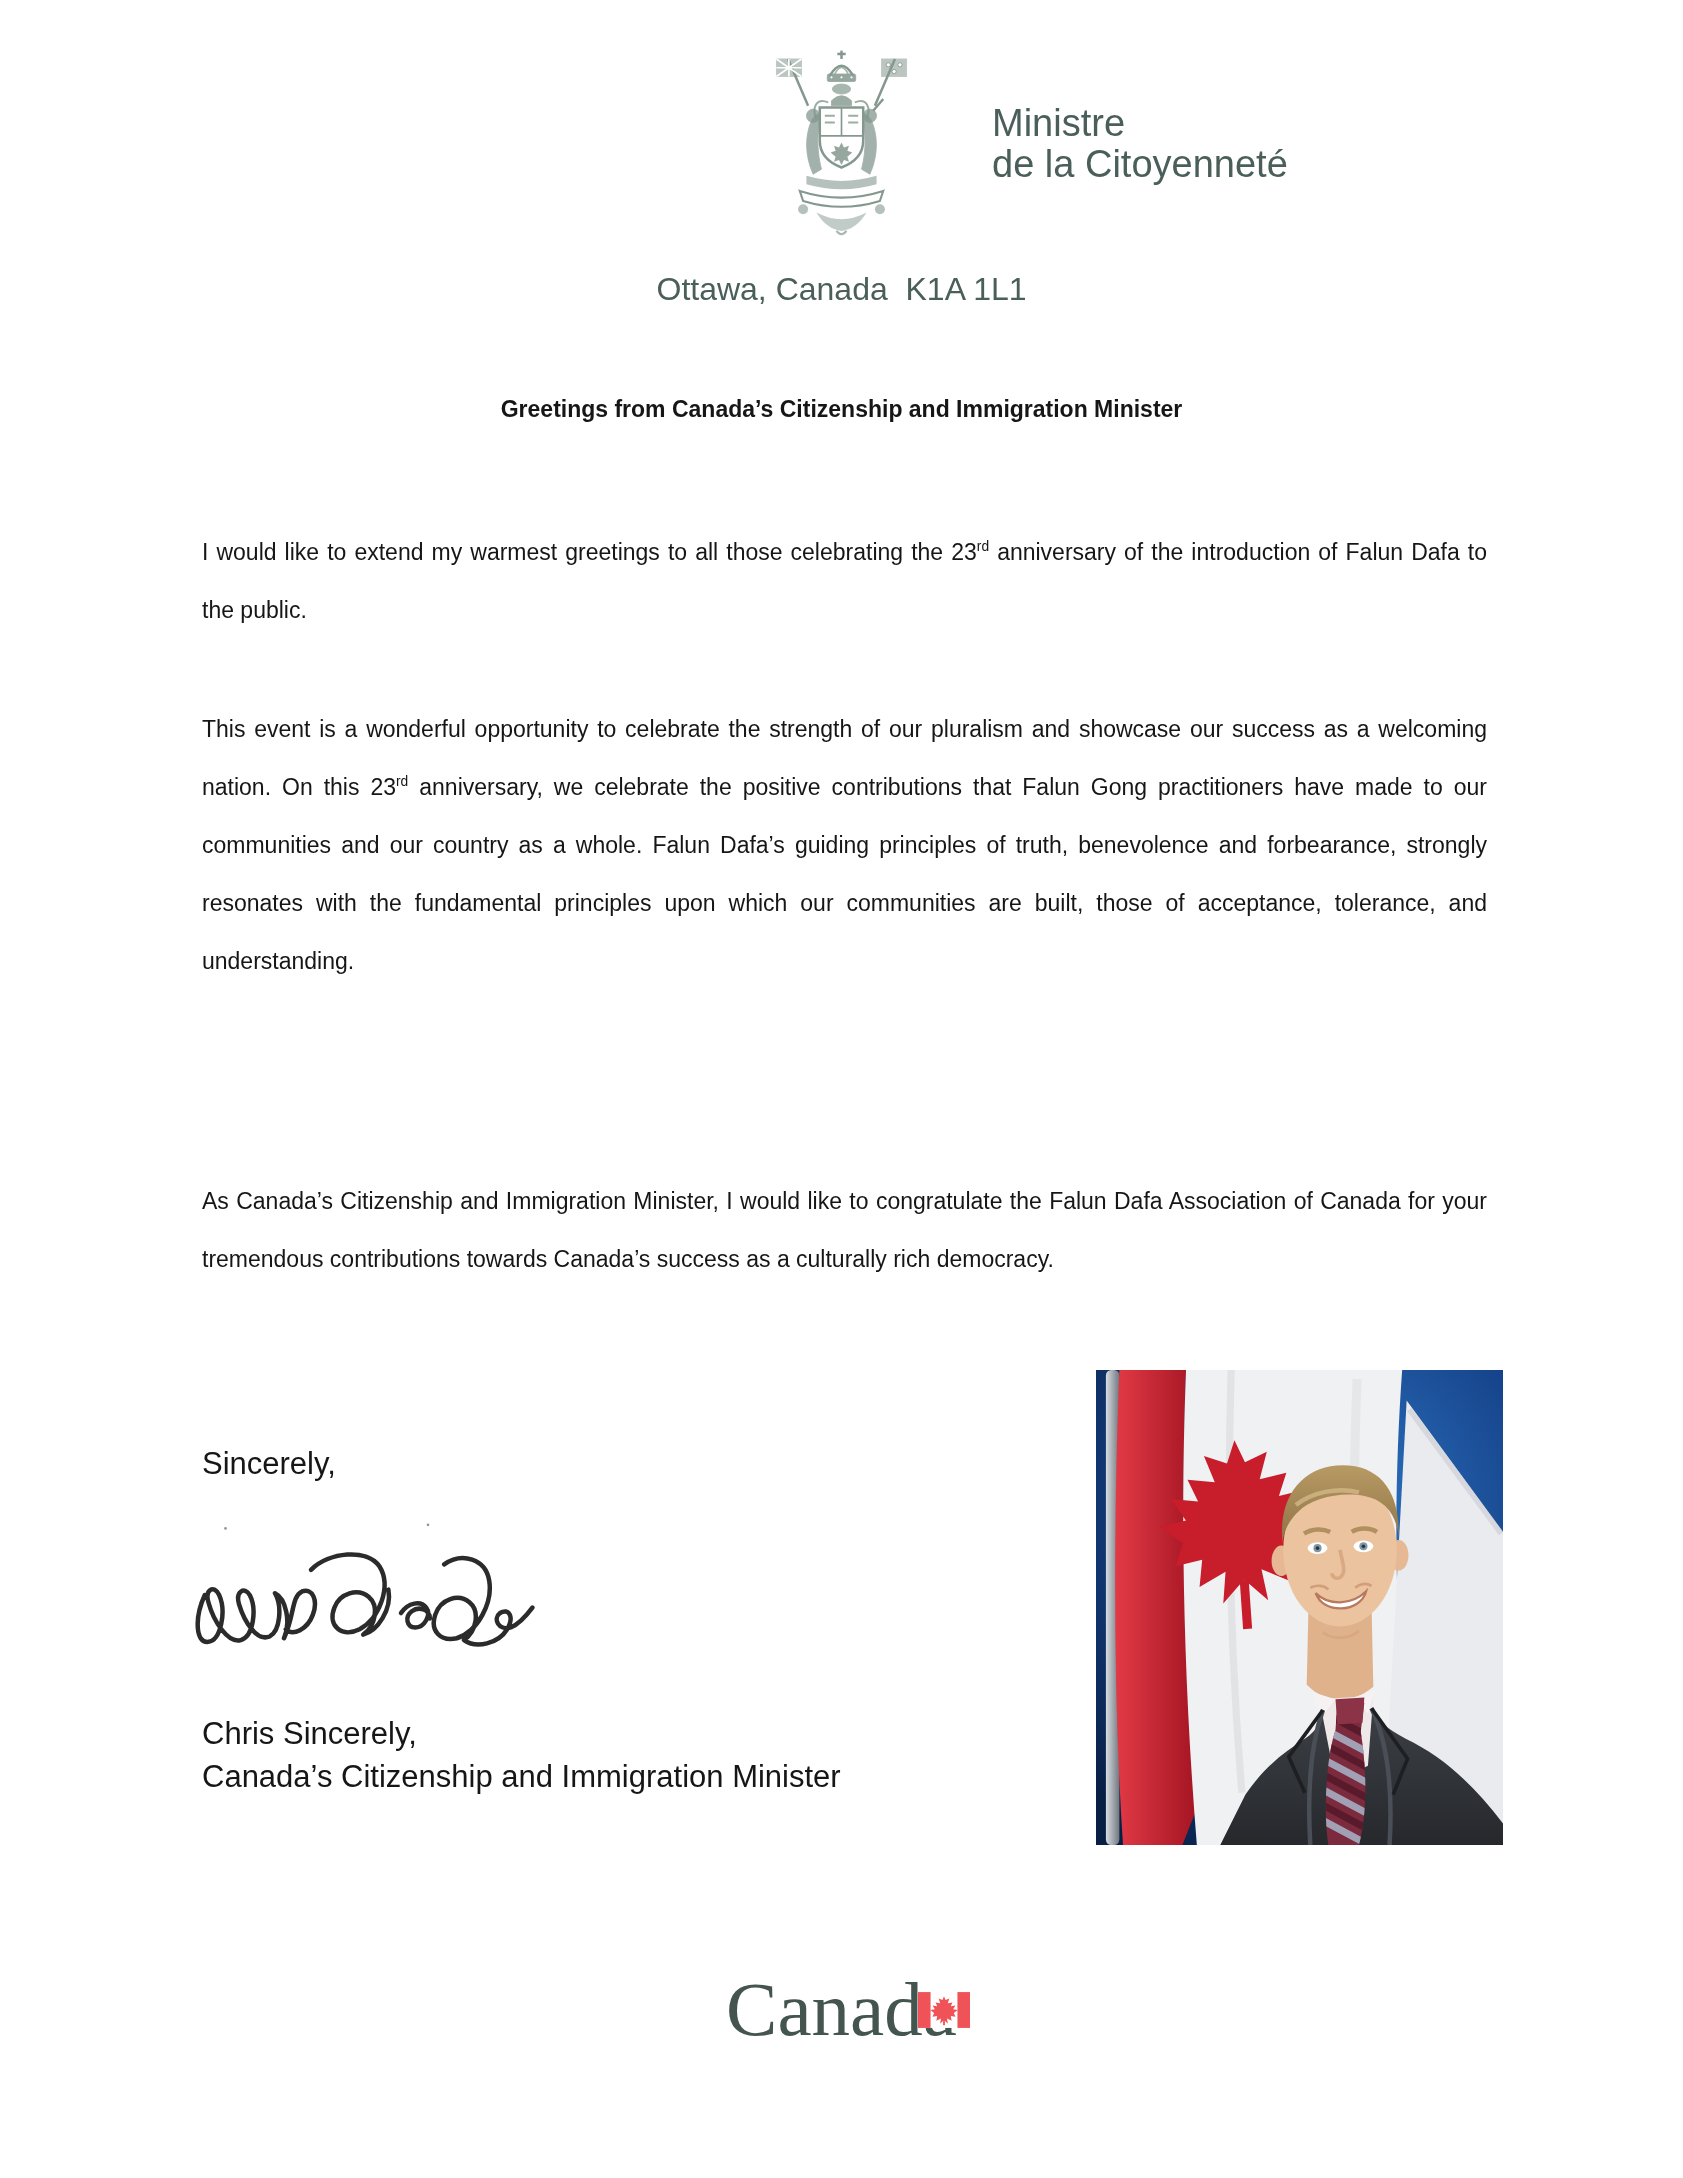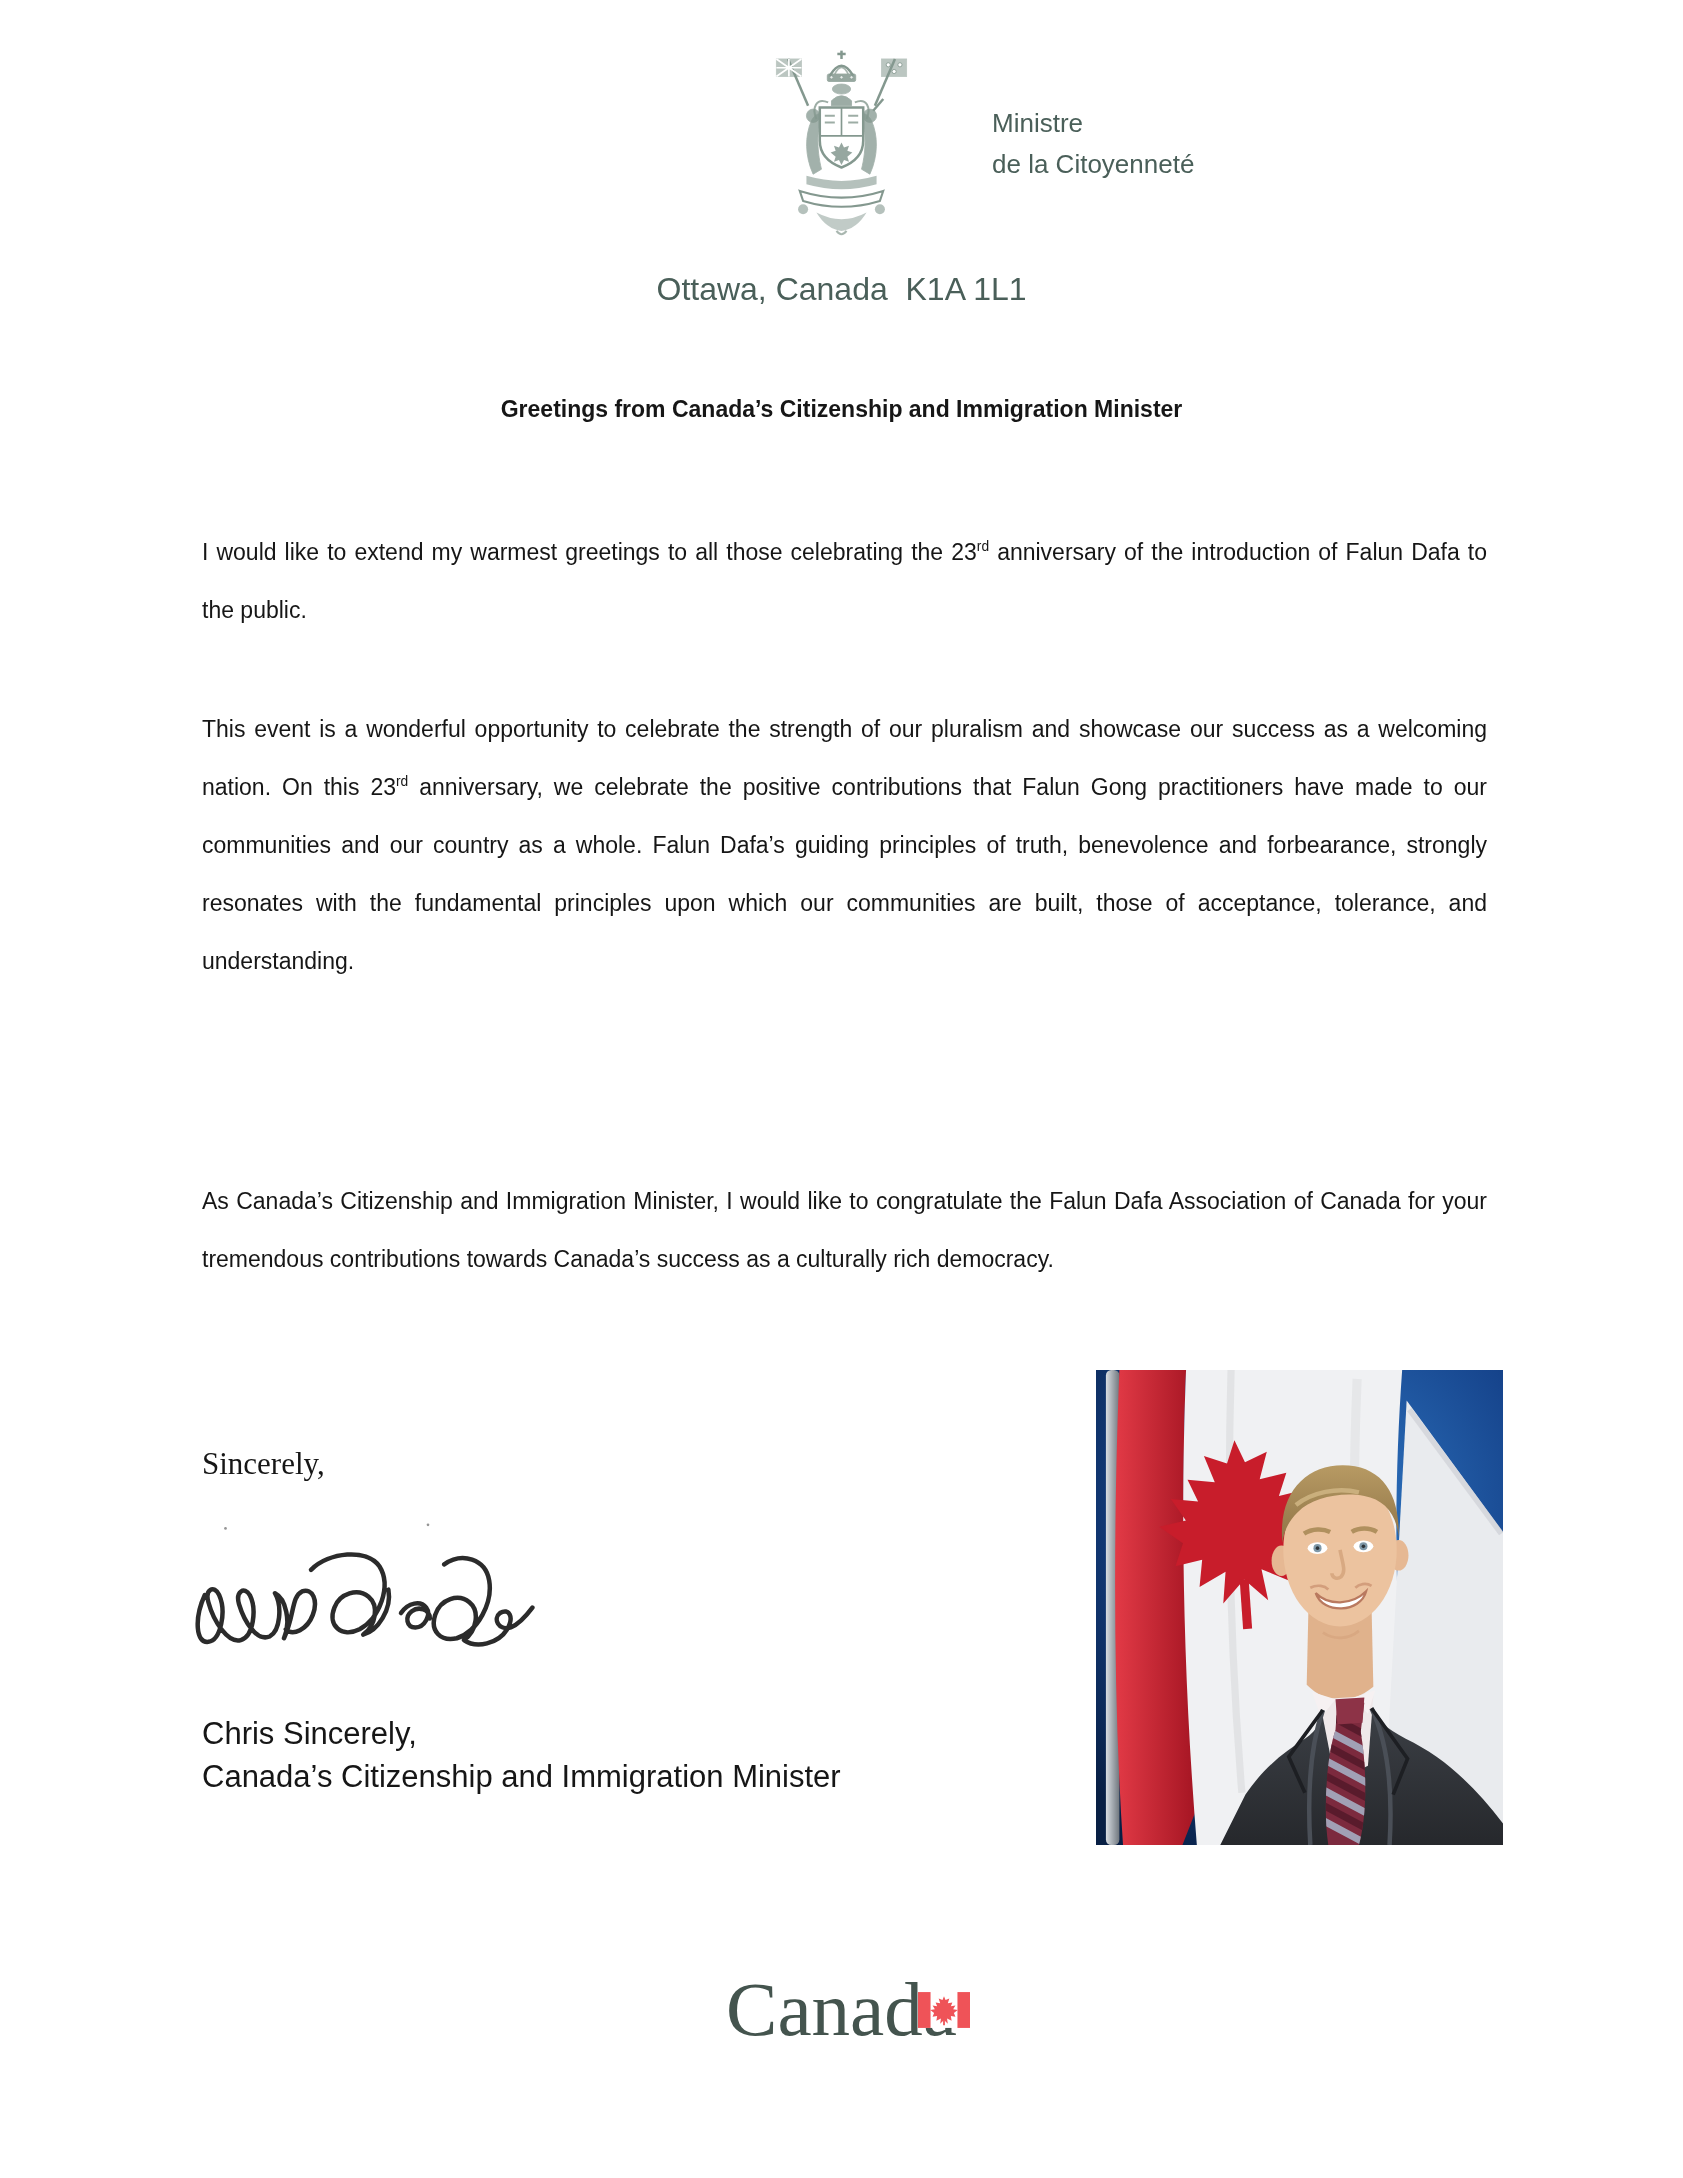--- a/index.html
+++ b/index.html
@@ -12,21 +12,21 @@
     overflow:hidden;
   }
   
   .hdr-left{
     position:absolute; top:103px; left:306px; width:387px;
     text-align:right; font-size:34px; line-height:41px;
     color:var(--header_text);
   }
   .hdr-right{
     position:absolute; top:103px; left:992px; width:414px;
-    text-align:left; font-size:26px; line-height:41px;
+    text-align:left; font-size:38px; line-height:41px;
     color:var(--header_text);
   }
   .arms{
     position:absolute; left:758px; top:43px; width:167px; height:229px;
     color:var(--arms);
   }
   .address{
     position:absolute; top:259px; left:0; width:100%;
     text-align:center; font-size:32px; color:var(--header_text);
     white-space:pre;
@@ -42,21 +42,21 @@
     position:absolute; left:202px; width:1285px;
     font-size:23px; line-height:58px; text-align:justify;
     color:var(--body_text);
   }
   .para sup{font-size:0.6em; line-height:0; vertical-align:super;}
   .p1{top:500px}
   .p2{top:677px}
   .p3{top:1149px}
   .closing{
     position:absolute; left:202px; top:1446px;
-    font-size:31px; color:var(--body_text);font-family:Liberation Serif, serif;
+    font-size:31px; color:var(--body_text);
   }
   .signature{
     position:absolute; left:185px; top:1512px; width:360px; height:167px;
     color:var(--signature_ink);
   }
   .signer{
     position:absolute; left:202px; top:1712px;
     font-size:31px; line-height:43px; color:var(--body_text);
   }
   

